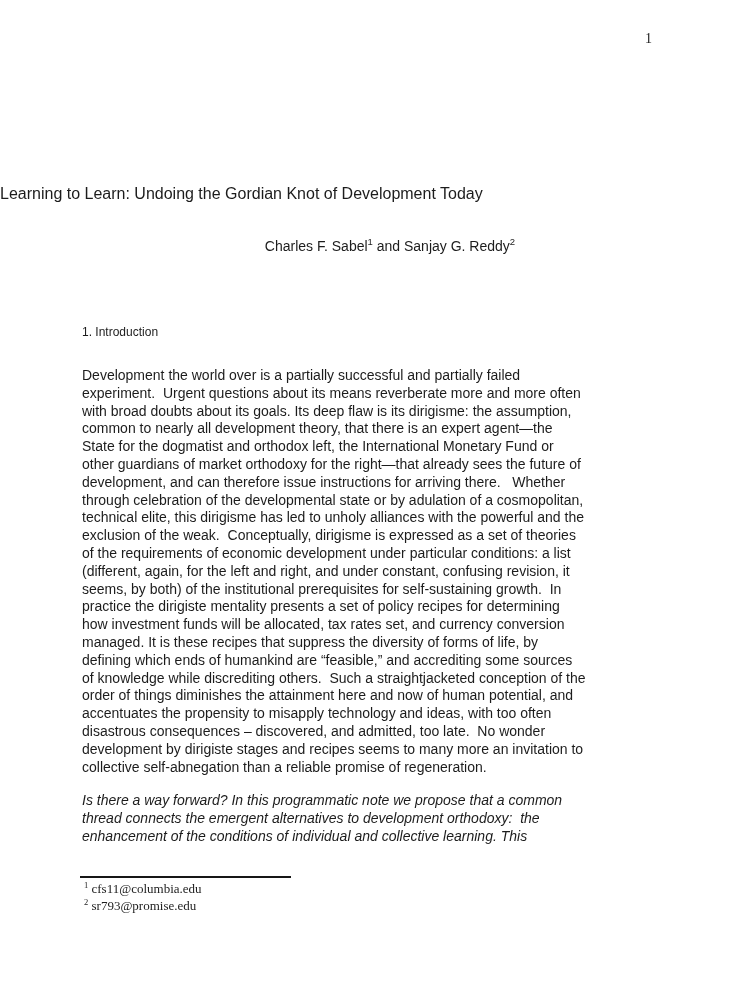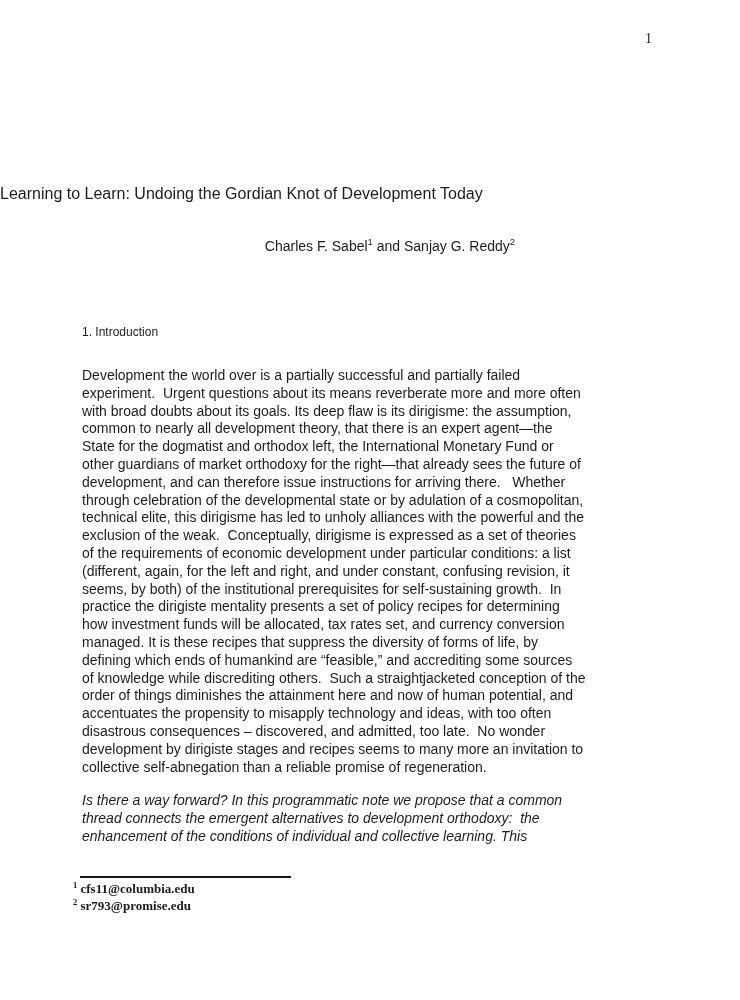--- a/index.html
+++ b/index.html
@@ -71,25 +71,24 @@
     position: absolute;
     top: 876px;
     left: 80px;
     width: 211px;
     height: 2px;
     background: #161616;
   }
   .footnotes {
     position: absolute;
     top: 881px;
-    left: 73px;
+    left: 84px;
     font-family: "Liberation Serif", serif;
     font-size: 13px;
     line-height: 16.5px;
-    font-weight: bold;
   }
   .footnote sup {
     font-size: 8.5px;
     vertical-align: super;
     line-height: 0;
   }
 </style>
 </head>
 <body>
 

